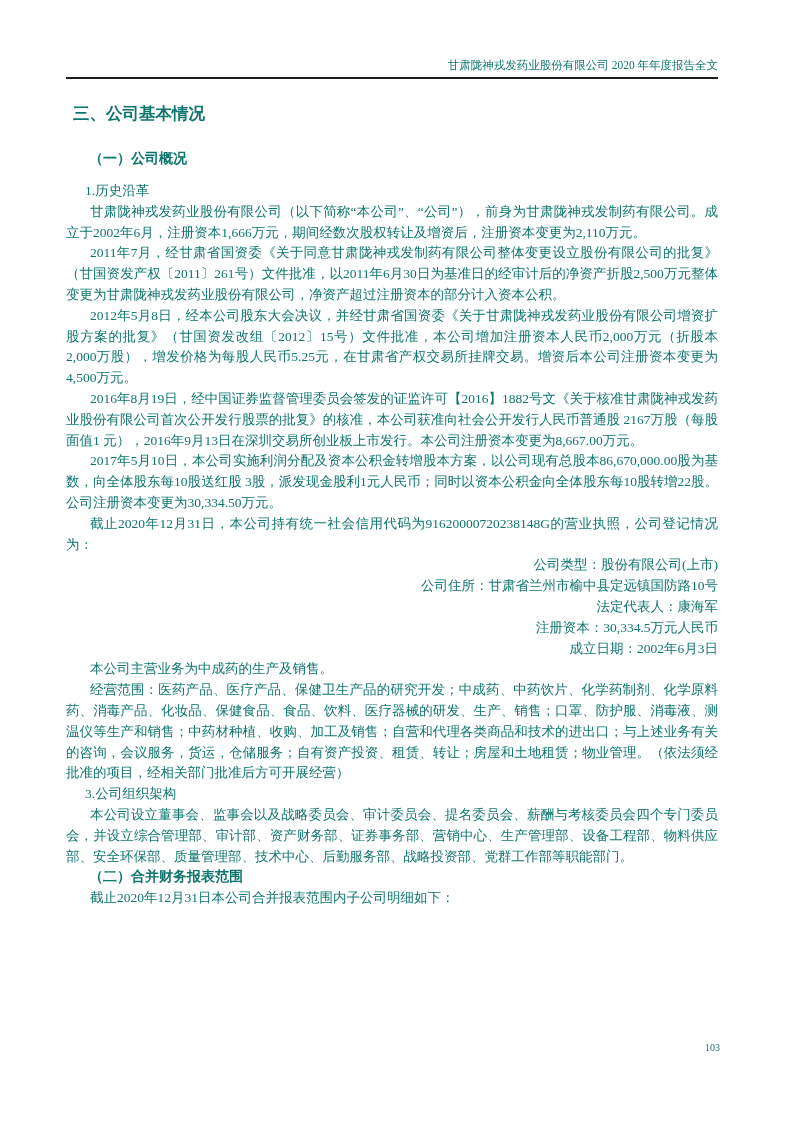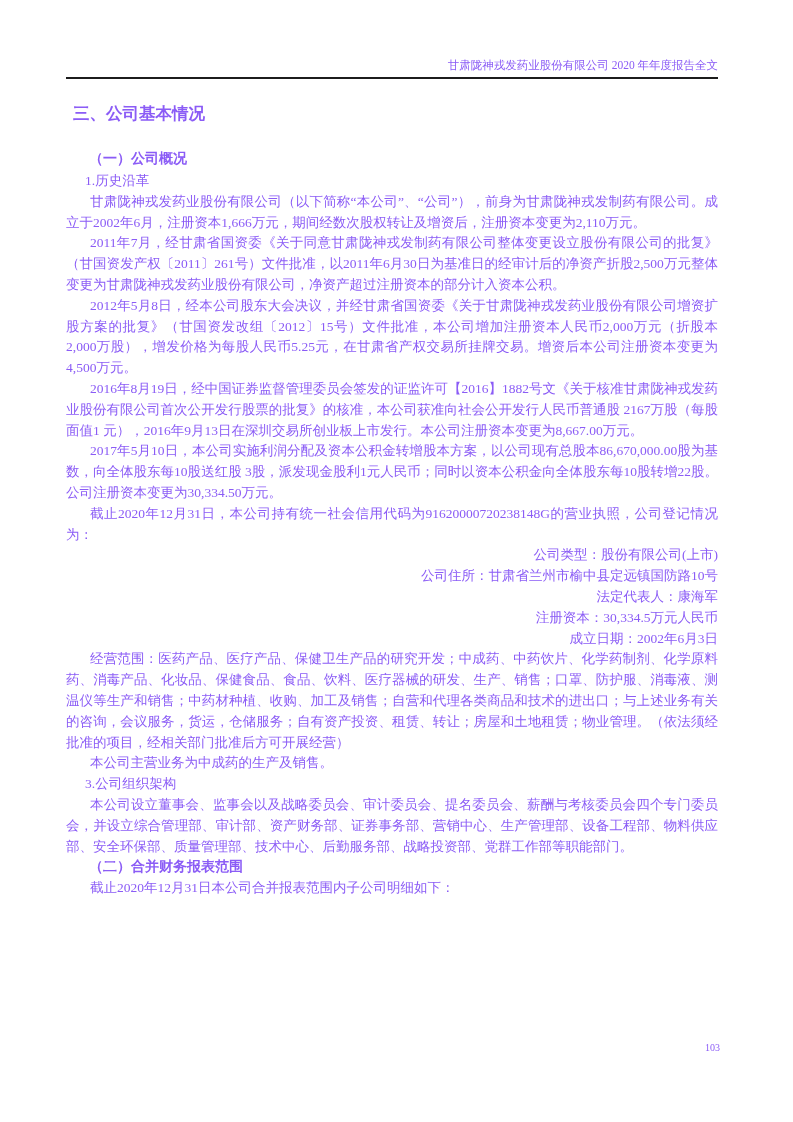--- a/index.html
+++ b/index.html
@@ -9,21 +9,21 @@
   }
   .page {
     position: relative;
     width: 793px;
     height: 1122px;
     margin: 0 auto;
     background: #ffffff;
     box-sizing: border-box;
     padding: 57px 75px 0 66px;
     font-family: "Liberation Serif", "DejaVu Serif", serif;
-    color: #8b5cf6;
+    color: #0f766e;
     overflow: hidden;
   }
   .header {
     text-align: right;
     font-size: 11.5px;
     line-height: 16px;
     padding-bottom: 4px;
     border-bottom: 2px solid #1c1c1c;
     white-space: nowrap;
   }
@@ -39,21 +39,21 @@
     font-weight: bold;
     line-height: 20px;
     text-indent: 23px;
   }
   .sub-title.inflow {
     margin: 0;
     font-size: 14px;
     line-height: 20.8px;
   }
   .body-text {
-    margin-top: 2px;
+    margin-top: 12px;
   }
   .body-text p {
     margin: 0;
     font-size: 13.5px;
     line-height: 20.8px;
     text-align: justify;
     text-indent: 24px;
   }
   .body-text p.plain {
     text-align: left;
@@ -94,22 +94,22 @@
     <p>2016年8月19日，经中国证券监督管理委员会签发的证监许可【2016】1882号文《关于核准甘肃陇神戎发药业股份有限公司首次公开发行股票的批复》的核准，本公司获准向社会公开发行人民币普通股 2167万股（每股面值1 元），2016年9月13日在深圳交易所创业板上市发行。本公司注册资本变更为8,667.00万元。</p>
     <p>2017年5月10日，本公司实施利润分配及资本公积金转增股本方案，以公司现有总股本86,670,000.00股为基数，向全体股东每10股送红股 3股，派发现金股利1元人民币；同时以资本公积金向全体股东每10股转增22股。公司注册资本变更为30,334.50万元。</p>
     <p>截止2020年12月31日，本公司持有统一社会信用代码为91620000720238148G的营业执照，公司登记情况为：</p>
 
     <p class="reg">公司类型：股份有限公司(上市)</p>
     <p class="reg">公司住所：甘肃省兰州市榆中县定远镇国防路10号</p>
     <p class="reg">法定代表人：康海军</p>
     <p class="reg">注册资本：30,334.5万元人民币</p>
     <p class="reg">成立日期：2002年6月3日</p>
 
+    <p>本公司主营业务为中成药的生产及销售。</p>
     <p>经营范围：医药产品、医疗产品、保健卫生产品的研究开发；中成药、中药饮片、化学药制剂、化学原料药、消毒产品、化妆品、保健食品、食品、饮料、医疗器械的研发、生产、销售；口罩、防护服、消毒液、测温仪等生产和销售；中药材种植、收购、加工及销售；自营和代理各类商品和技术的进出口；与上述业务有关的咨询，会议服务，货运，仓储服务；自有资产投资、租赁、转让；房屋和土地租赁；物业管理。（依法须经批准的项目，经相关部门批准后方可开展经营）</p>
-    <p>本公司主营业务为中成药的生产及销售。</p>
 
     <p class="plain">3.公司组织架构</p>
     <p>本公司设立董事会、监事会以及战略委员会、审计委员会、提名委员会、薪酬与考核委员会四个专门委员会，并设立综合管理部、审计部、资产财务部、证券事务部、营销中心、生产管理部、设备工程部、物料供应部、安全环保部、质量管理部、技术中心、后勤服务部、战略投资部、党群工作部等职能部门。</p>
 
     <h2 class="sub-title inflow">（二）合并财务报表范围</h2>
 
     <p>截止2020年12月31日本公司合并报表范围内子公司明细如下：</p>
 
   </div>
 

